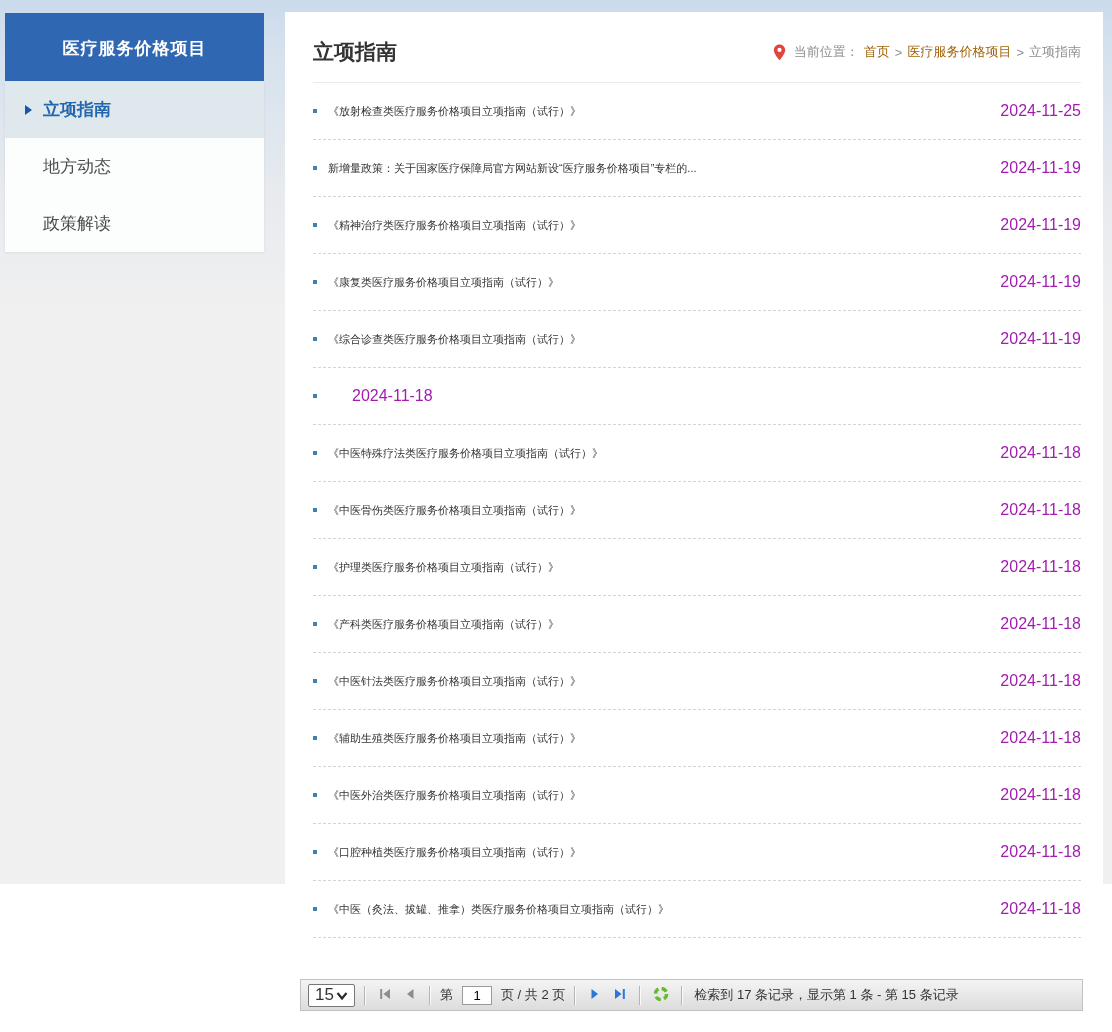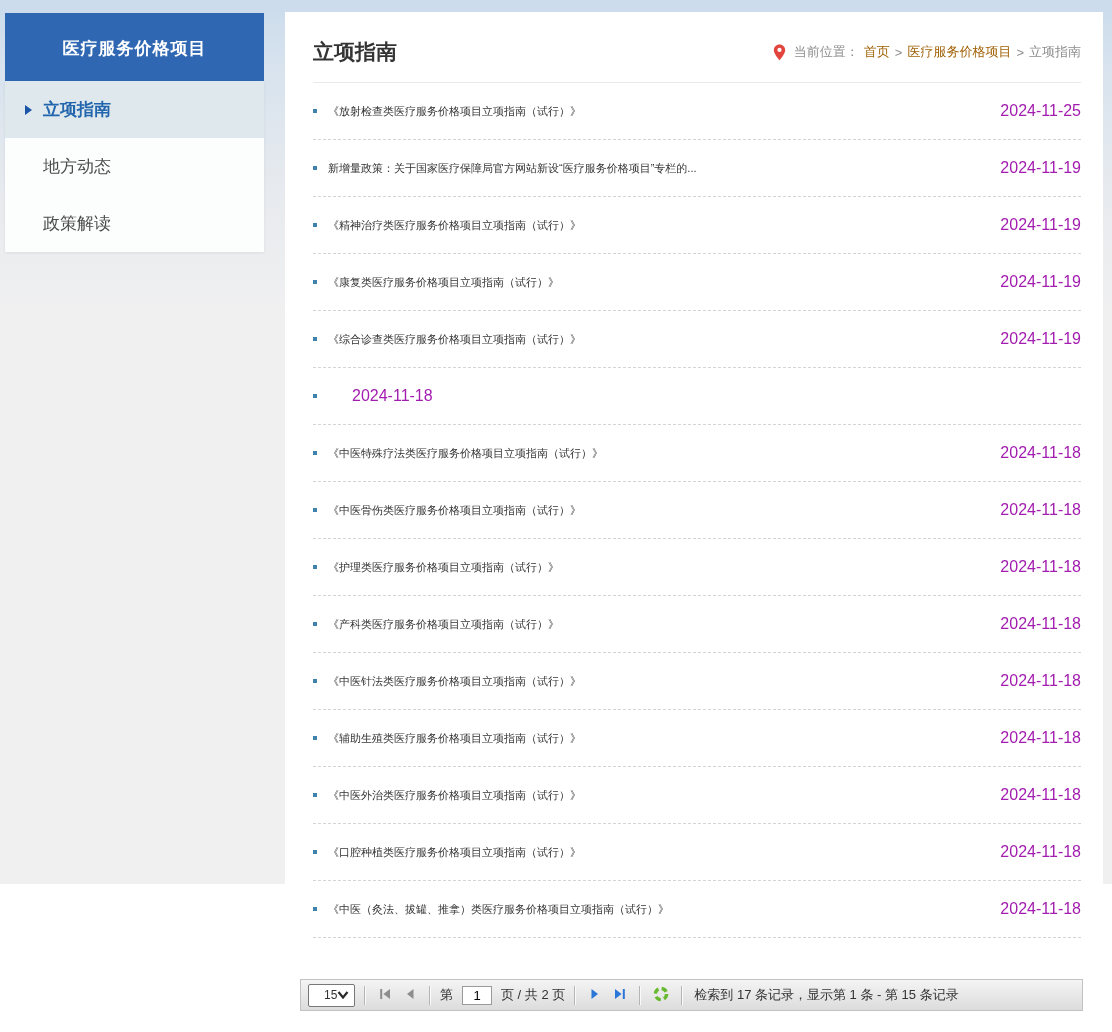--- a/index.html
+++ b/index.html
@@ -157,22 +157,22 @@
   }
   .page-size-select {
     display: flex;
     align-items: center;
     justify-content: space-between;
     width: 47px;
     height: 23px;
     background: #ffffff;
     border: 1px solid #777777;
     border-radius: 2px;
-    padding: 0 15px;
-    font-size: 12px;
+    padding: 0 6px;
+    font-size: 17px;
     cursor: pointer;
   }
   .pbtn {
     background: none;
     border: none;
     padding: 2px 3px;
     display: flex;
     align-items: center;
     cursor: pointer;
   }

